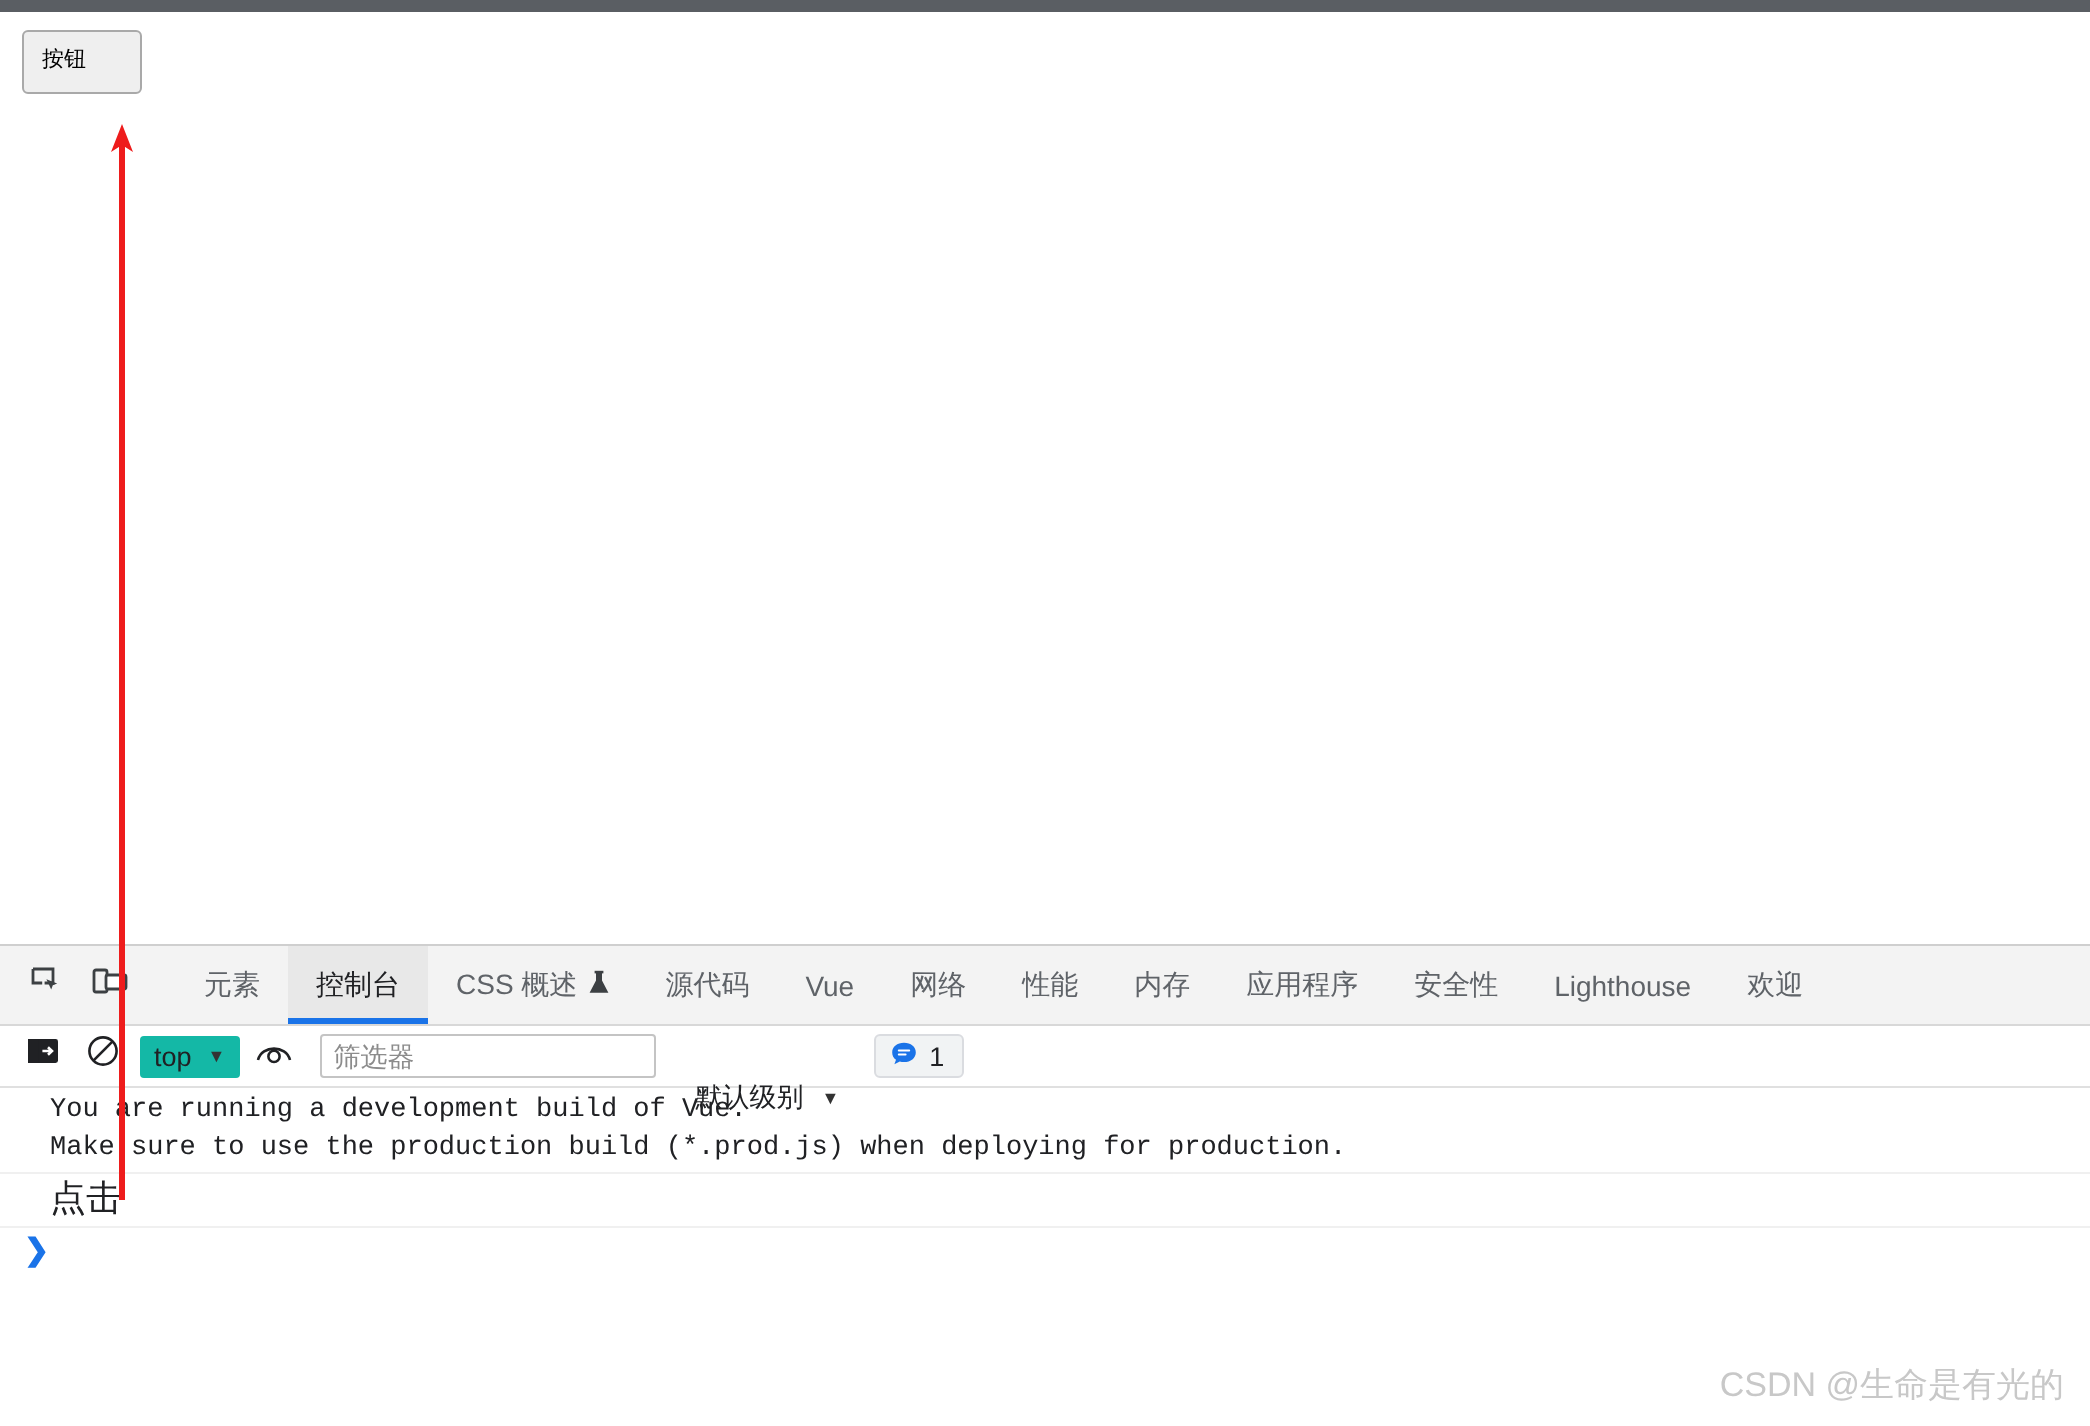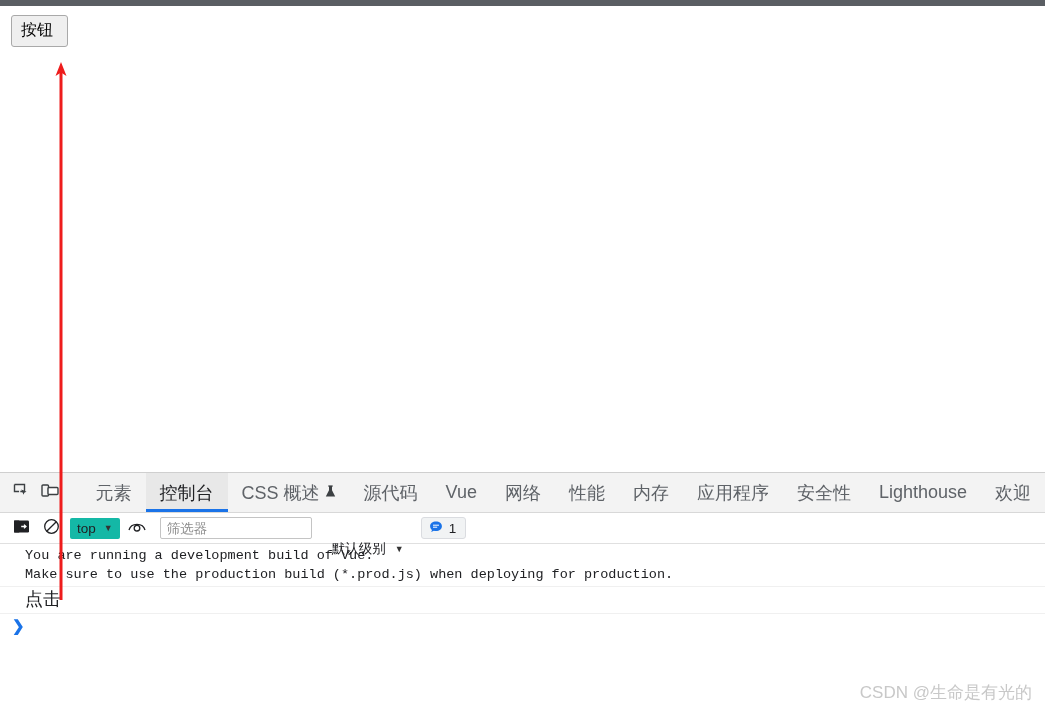--- a/index.html
+++ b/index.html
@@ -21,23 +21,23 @@
 
   
   .page-area {
     position: absolute; top: 6px; left: 0;
     width: 1045px; height: 466px;
     background: #ffffff;
   }
   .demo-button {
     position: absolute; left: 11px; top: 9px;
     min-width: 50px; height: 32px;
-    padding: 2px 14px 4px 9px;
-    font-family: "Liberation Sans", sans-serif;
-    font-size: 16px;
+    padding: 2px 27px 4px 9px;
+    font-family: "Liberation Sans", sans-serif;
+    font-size: 11px;
     color: #000;
     background: #efefef;
     border: 1px solid #a9a9a9;
     border-radius: 3px;
     cursor: default;
     line-height: 24px;
   }
   .headline {
     position: absolute; left: 137px; top: 152px;
     font-family: "Liberation Sans", sans-serif;
@@ -76,21 +76,21 @@
     width: 31px;
     display: flex; align-items: center; justify-content: center;
     cursor: default;
   }
   .dt-iconbtn:first-child { margin-left: 8px; }
   .tabs { display: flex; align-items: stretch; margin-left: 18px; }
   .tab {
     display: flex; align-items: center; justify-content: center;
     gap: 5px;
     padding: 0 14px;
-    font-size: 18px;
+    font-size: 14px;
     color: #5f6368;
     white-space: nowrap;
     cursor: default;
     position: relative;
   }
   .tab.active {
     background: #e8e8e8;
     color: #202124;
   }
   .tab.active::after {
@@ -120,21 +120,21 @@
     padding: 0 7px;
     background: #14b8a6;
     border-radius: 2px;
     font-size: 13.5px;
     color: #202124;
     margin-left: 2px;
     cursor: default;
   }
   .caret { font-size: 9px; color: #333; line-height: 1; }
   .filter-input {
-    width: 152px; height: 22px;
+    width: 168px; height: 22px;
     margin-left: 6px;
     padding: 0 6px;
     border: 1px solid #c4c4c4;
     border-radius: 2px;
     font-family: "Liberation Sans", sans-serif;
     font-size: 13.5px;
     color: #202124;
     background: #fff;
     outline: none;
   }

